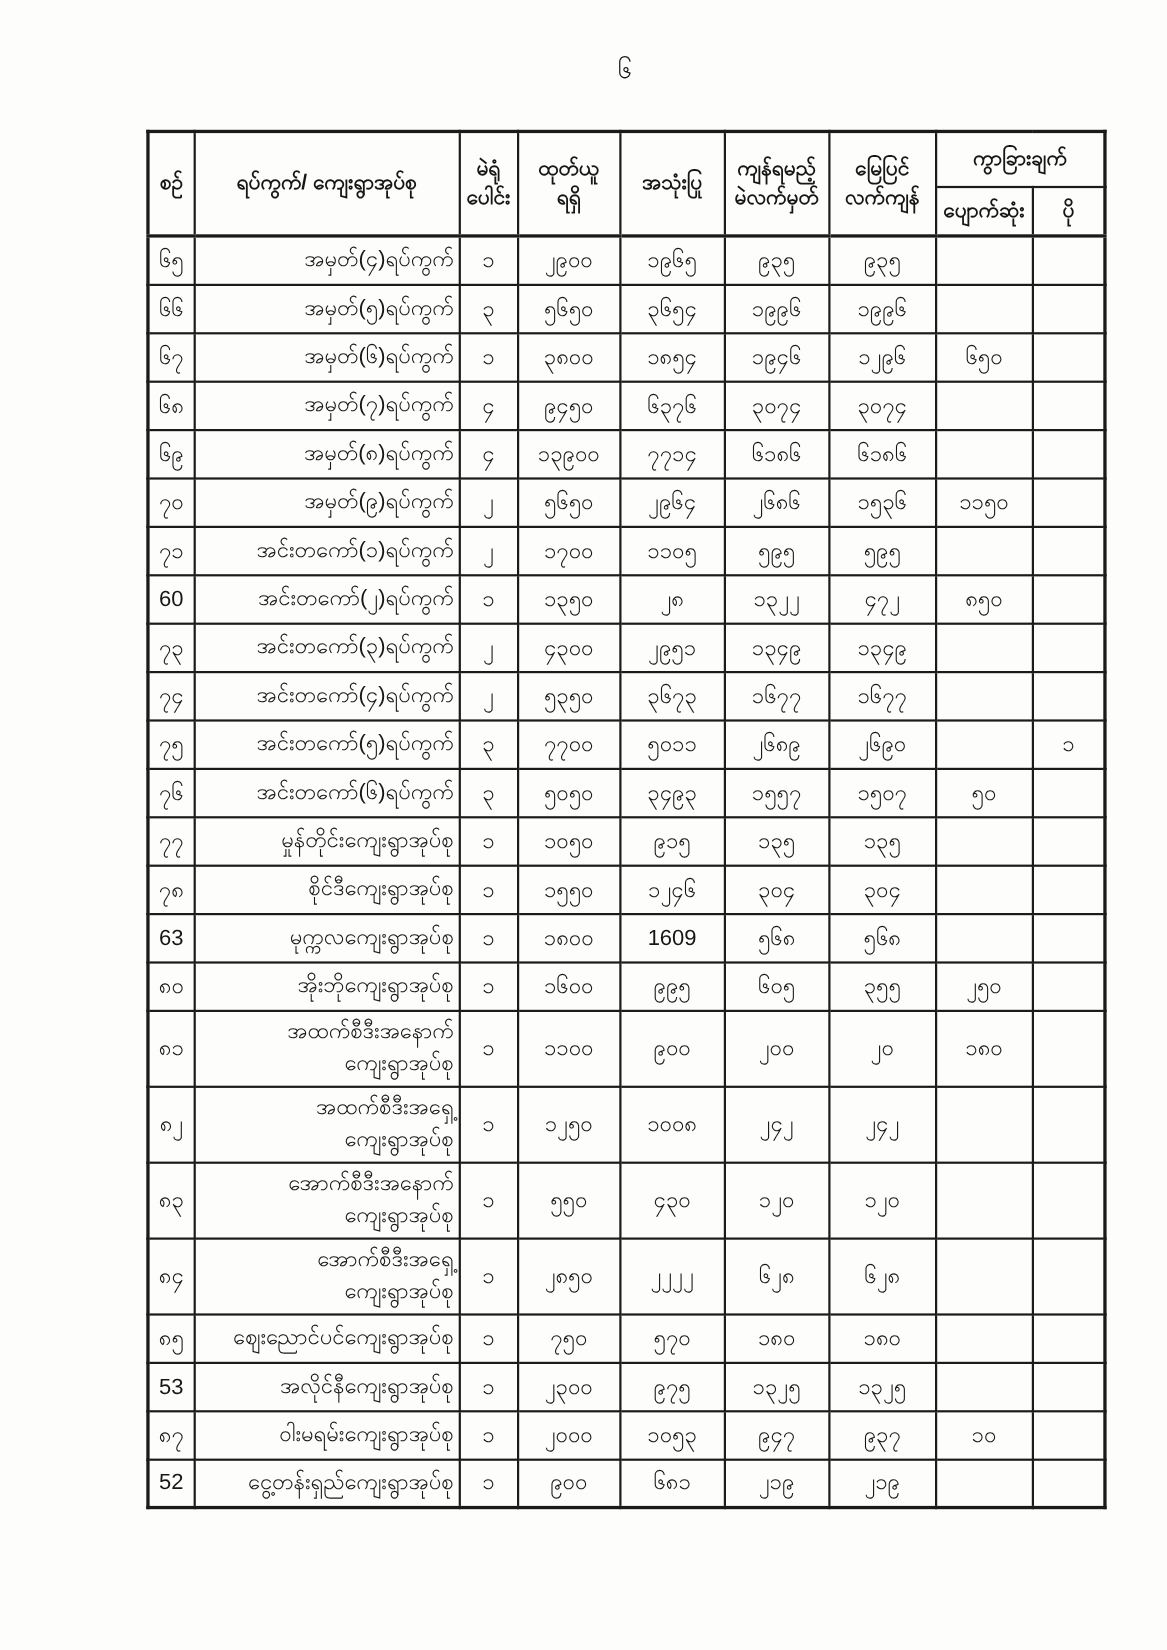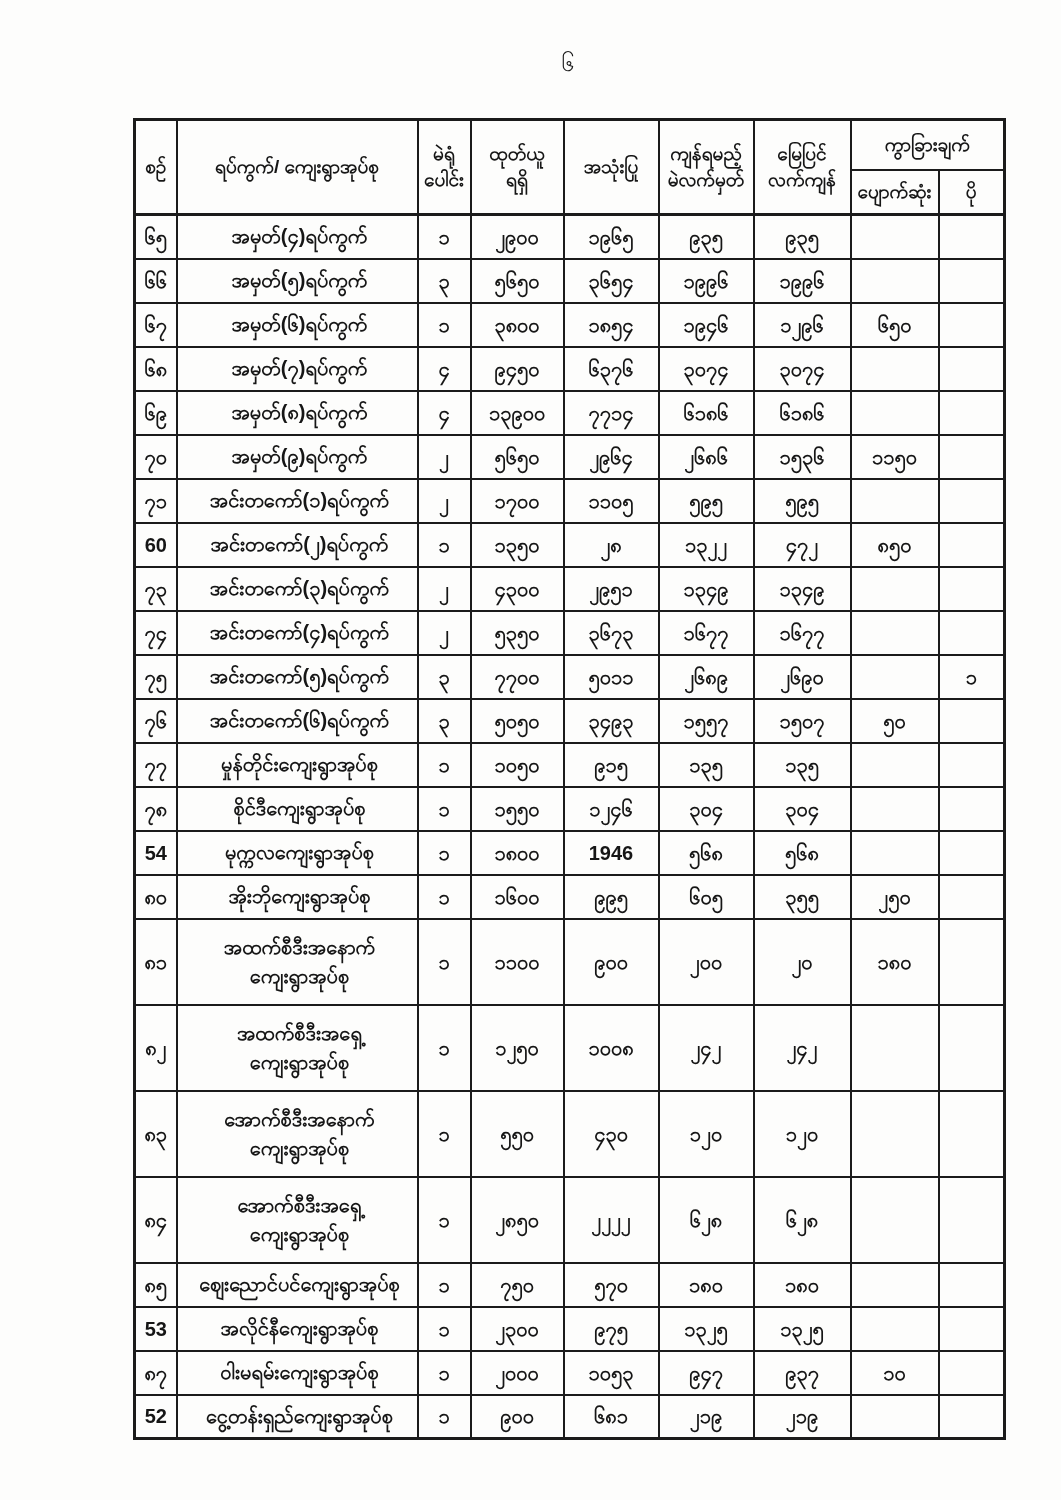--- a/index.html
+++ b/index.html
@@ -34,31 +34,31 @@
     font-weight:bold;
     font-size:19px;
     text-align:center;
     vertical-align:middle;
     white-space:pre-line;
     line-height:1.35;
     padding:2px 2px;
   }
   thead tr.h-top{height:50px;}
   thead tr.h-bottom{height:45px;}
-  tbody tr{height:44px;font-weight:bold;}
-  tbody tr.tall{height:86px;}
+  tbody tr{height:44px;}
+  tbody tr.tall{height:69px;}
   tbody td{
     font-size:20px;
     text-align:center;
     vertical-align:middle;
     padding:1px 4px;
     line-height:1.3;
   }
   tbody td.name{
-    text-align:center;
+    text-align:right;
     padding-left:9px;
     white-space:pre-line;
     line-height:1.45;
   }
   tbody tr:first-child td{border-top-width:3px;}
 </style>
 </head>
 <body>
 
 <div class="sheet">
@@ -246,25 +246,25 @@
           <td class="name">စိုင်ဒီကျေးရွာအုပ်စု</td>
           <td>၁</td>
           <td>၁၅၅၀</td>
           <td>၁၂၄၆</td>
           <td>၃၀၄</td>
           <td>၃၀၄</td>
           <td></td>
           <td></td>
         </tr>
         <tr>
-          <td>54</td>
+          <td>63</td>
           <td class="name">မုက္ကလကျေးရွာအုပ်စု</td>
           <td>၁</td>
           <td>၁၈၀၀</td>
-          <td>1946</td>
+          <td>1609</td>
           <td>၅၆၈</td>
           <td>၅၆၈</td>
           <td></td>
           <td></td>
         </tr>
         <tr>
           <td>၈၀</td>
           <td class="name">အိုးဘိုကျေးရွာအုပ်စု</td>
           <td>၁</td>
           <td>၁၆၀၀</td>

